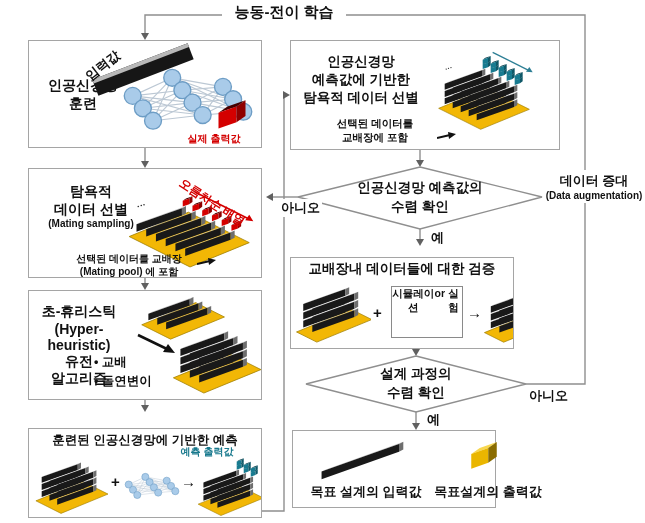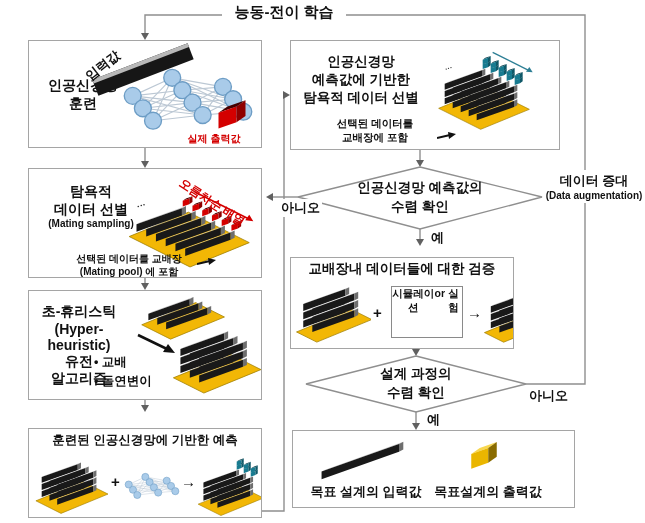--- a/index.html
+++ b/index.html
@@ -242,20 +242,21 @@
       <div class="b14">알고리즘</div>
     </div>
     <div class="abs bullets" style="left:65px;top:62px;">
       <div>교배</div>
       <div>돌연변이</div>
     </div>
   </div>
 
   <div class="box" style="left:28px;top:412px;width:234px;height:90px;overflow:hidden;margin-top:16px;">
     <div class="abs ctr b12" style="left:0;top:3px;width:100%;">훈련된 인공신경망에 기반한 예측</div>
+    <div class="abs ctr b11 teal" style="left:126px;top:17px;width:104px;">예측 출력값</div>
     <svg class="abs" style="left:2px;top:30px;" width="80" height="56" preserveAspectRatio="xMidYMax meet" viewBox="-11 -27.991999999999997 113 86.99199999999999">
         <polygon points="-9,37 64,7.008000000000003 103,26.508000000000003 30,56.5" fill="#f2b705" stroke="#a07f00" stroke-width="1"></polygon>
         <polygon points="0,22 56,2.0080000000000027 61,-0.49199999999999733 5,19.5" fill="#c8c8c8"></polygon>
         <polygon points="0,22 56,2.0080000000000027 56,11.008000000000003 0,31" fill="#191919"></polygon>
         <polygon points="56,2.0080000000000027 61,-0.49199999999999733 61,8.508000000000003 56,11.008000000000003" fill="#6e6e6e"></polygon>
         <polygon points="0,11 56,-8.991999999999997 61,-11.491999999999997 5,8.5" fill="#c8c8c8"></polygon>
         <polygon points="0,11 56,-8.991999999999997 56,0.008000000000002672 0,20" fill="#191919"></polygon>
         <polygon points="56,-8.991999999999997 61,-11.491999999999997 61,-2.4919999999999973 56,0.008000000000002672" fill="#6e6e6e"></polygon>
         <polygon points="0,0 56,-19.991999999999997 61,-22.491999999999997 5,-2.5" fill="#c8c8c8"></polygon>
         <polygon points="0,0 56,-19.991999999999997 56,-10.991999999999997 0,9" fill="#191919"></polygon>
@@ -540,21 +541,21 @@
   <div class="dtext" style="left:326px;top:365px;width:180px;">
     <div>설계 과정의</div>
     <div>수렴 확인</div>
   </div>
 
   <div class="lab" style="left:279px;top:199px;">아니오</div>
   <div class="lab" style="left:429px;top:229px;">예</div>
   <div class="lab" style="left:527px;top:387px;">아니오</div>
   <div class="lab" style="left:425px;top:411px;">예</div>
 
-  <div class="box" style="left:292px;top:430px;width:283px;height:78px;">
+  <div class="box" style="left:292px;top:430px;width:204px;height:78px;">
     <svg class="abs" style="left:8px;top:6px;" width="128" height="44" preserveAspectRatio="xMidYMid meet" viewBox="-11 -40.129999999999995 123 51.129999999999995">
         <polygon points="0,0 90,-32.129999999999995 95,-34.629999999999995 5,-2.5" fill="#c8c8c8"></polygon>
         <polygon points="0,0 90,-32.129999999999995 90,-23.129999999999995 0,9" fill="#191919"></polygon>
         <polygon points="90,-32.129999999999995 95,-34.629999999999995 95,-25.629999999999995 90,-23.129999999999995" fill="#6e6e6e"></polygon>
       </svg>
     <svg class="abs" style="left:176px;top:8px;" width="30" height="34" viewBox="-1 -7 14 16">
         <polygon points="0,0 8,-2.8 12,-5.6 4,-2.8" fill="#f8d74e"></polygon>
         <polygon points="0,0 8,-2.8 8,4.2 0,7" fill="#eab600"></polygon>
         <polygon points="8,-2.8 12,-5.6 12,1.4 8,4.2" fill="#8a6c00"></polygon>
       </svg>

